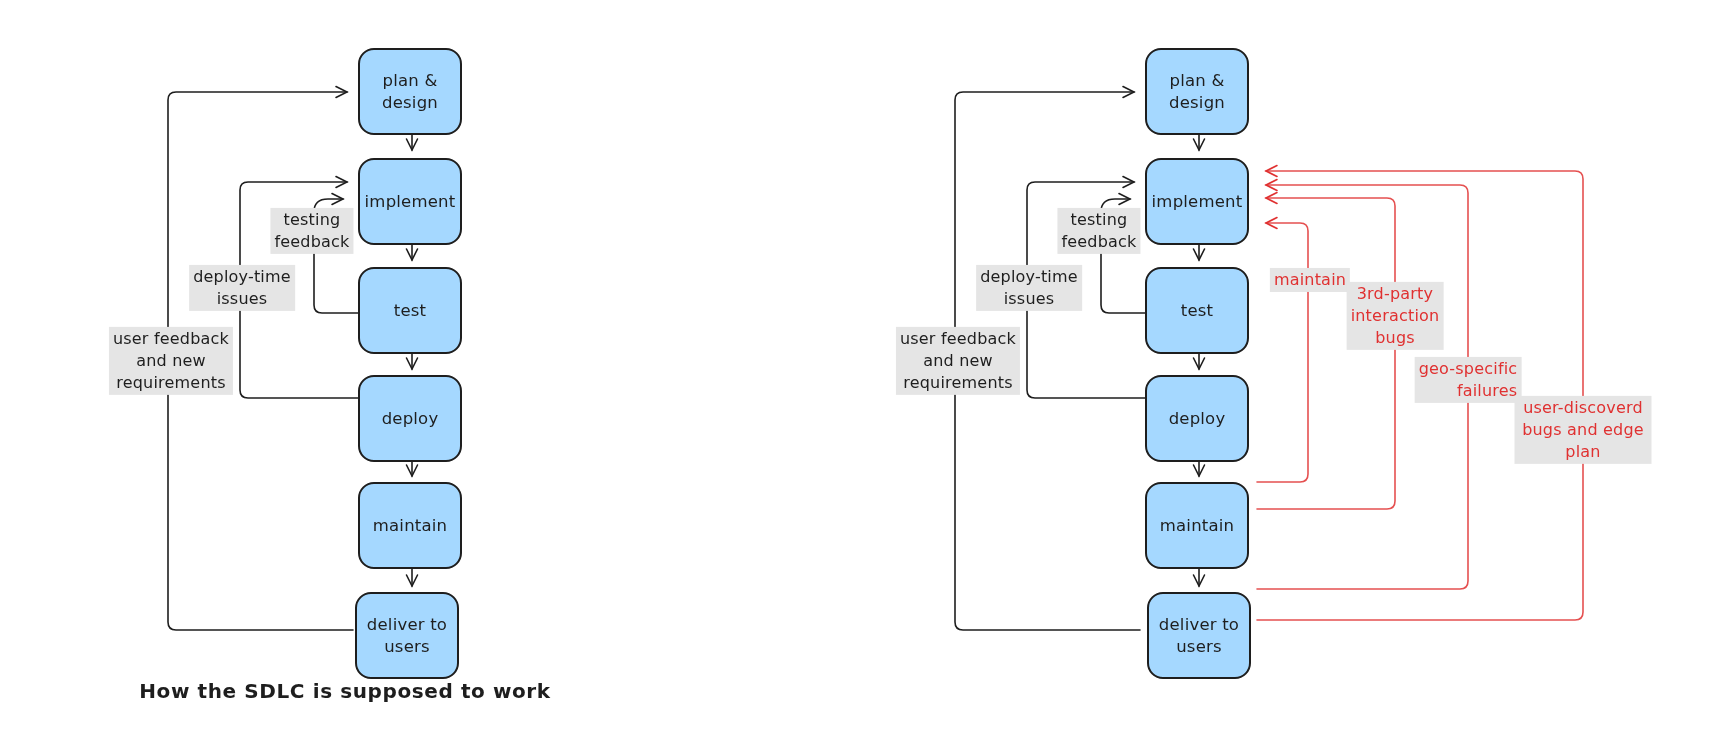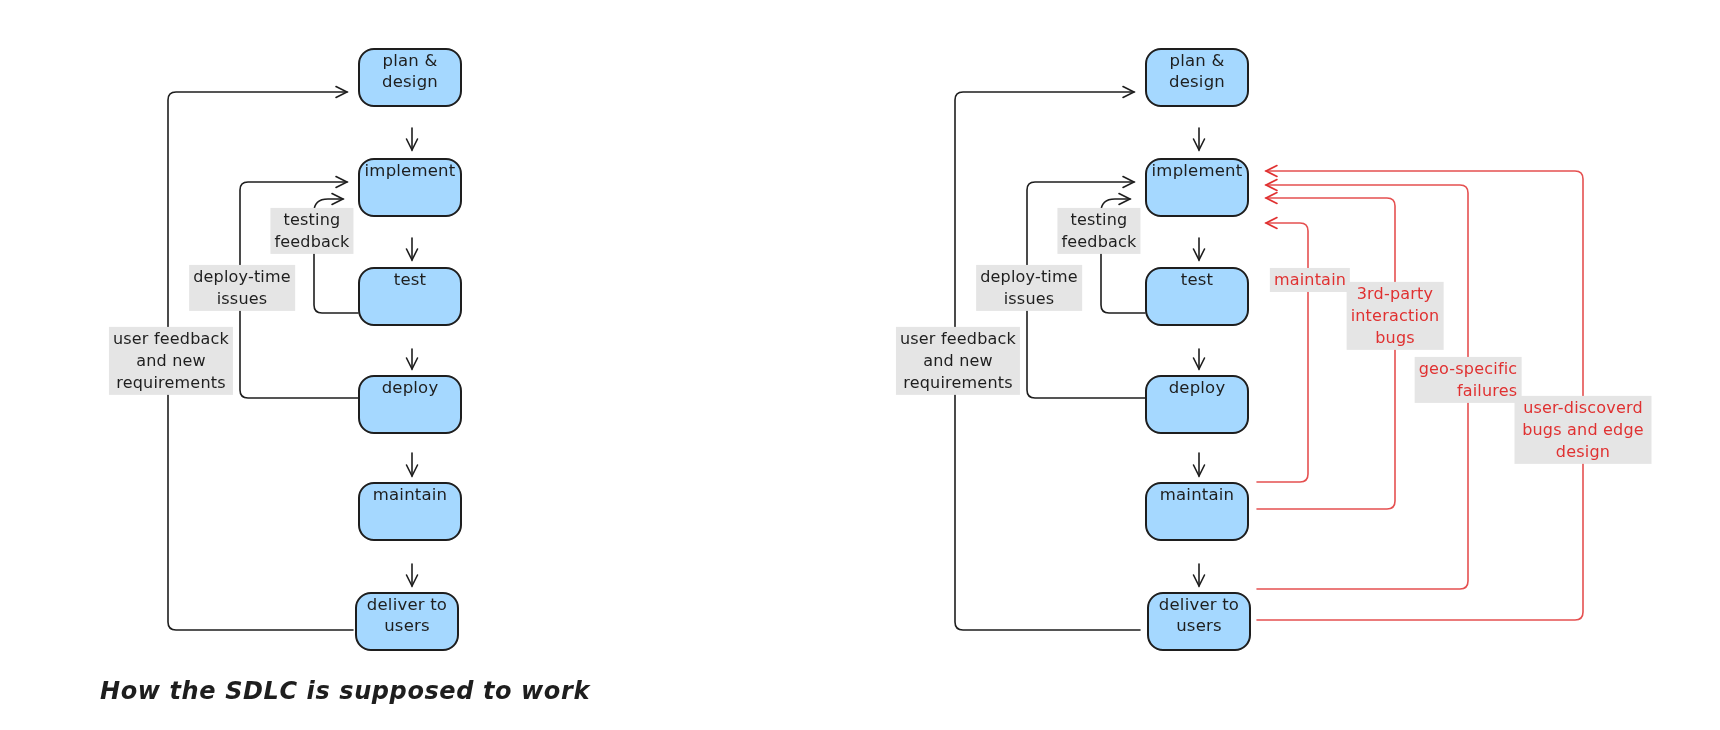--- a/index.html
+++ b/index.html
@@ -5,39 +5,38 @@
   html,body{margin:0;padding:0;}
   body{
     width:1720px;height:730px;overflow:hidden;
     background:#ffffff;
     font-family:"DejaVu Sans","Liberation Sans",sans-serif;
     color:#1e1e1e;
   }
   .canvas{position:relative;width:1720px;height:730px;}
   .canvas > svg{position:absolute;left:0;top:0;}
   .node{
-    position:absolute;width:104px;height:59px;
+    position:absolute;width:104px;height:87px;
     background:#a5d8ff;border:2px solid #1e1e1e;border-radius:16px;
-    display:flex;justify-content:center;
+    display:flex;align-items:center;justify-content:center;
     box-sizing:border-box;
     font-size:16.5px;line-height:1.3;text-align:center;
     white-space:pre-line;letter-spacing:.2px;
   }
   .lbl{
     position:absolute;transform:translate(-50%,-50%);
     background:#e5e5e5;padding:1px 4px;
     font-size:16px;line-height:1.38;text-align:center;
     white-space:pre-line;letter-spacing:.2px;
   }
   .lbl.red{color:#e03131;}
   .caption{
     position:absolute;transform:translate(-50%,-50%);
-    font-size:24px;font-weight:700;letter-spacing:.6px;
+    font-size:20px;font-weight:700;letter-spacing:.6px;
     white-space:nowrap;
-    font-style:italic;
   }
 </style>
 </head>
 <body>
 
 <div class="canvas">
 
   <svg width="1720" height="730" viewBox="0 0 1720 730">
     <defs>
       <marker id="mB" markerUnits="userSpaceOnUse" markerWidth="18" markerHeight="16" viewBox="-13 -8 18 16" refX="0" refY="0" orient="auto">
@@ -114,16 +113,16 @@
 and new
 requirements</div>
 
   <div class="lbl red" style="left:1310px;top:280px;">maintain</div>
   <div class="lbl red" style="left:1395px;top:316px;">3rd-party
 interaction
 bugs</div>
   <div class="lbl red" style="left:1468px;top:380px;text-align:right;">geo-specific
 failures</div>
   <div class="lbl red" style="left:1583px;top:430px;">user-discoverd
-bugs and edge design</div>
+bugs and edge plan</div>
 
 
 </div>
 
 </body></html>

